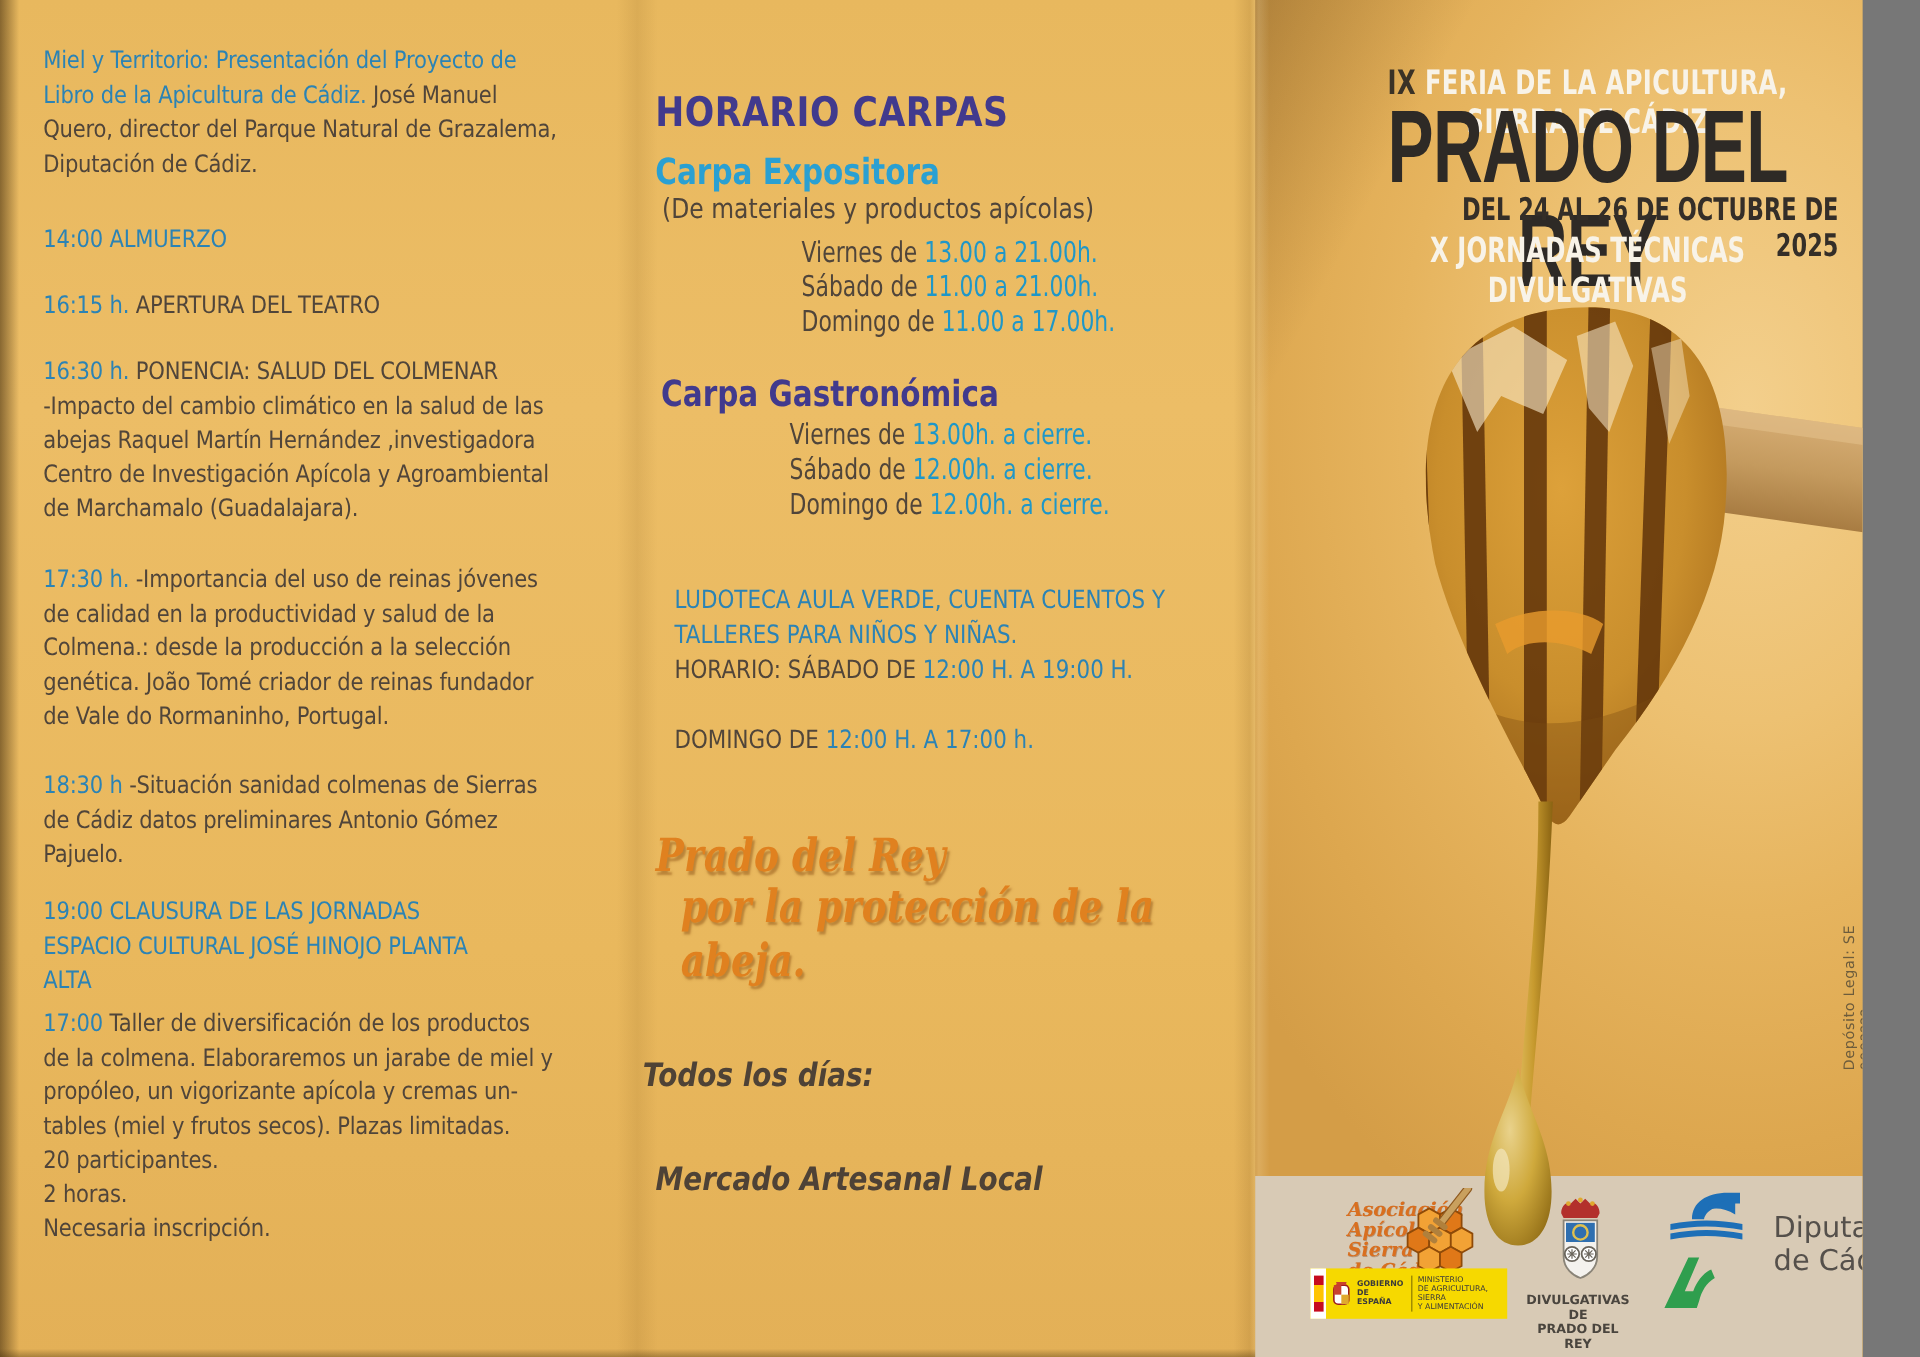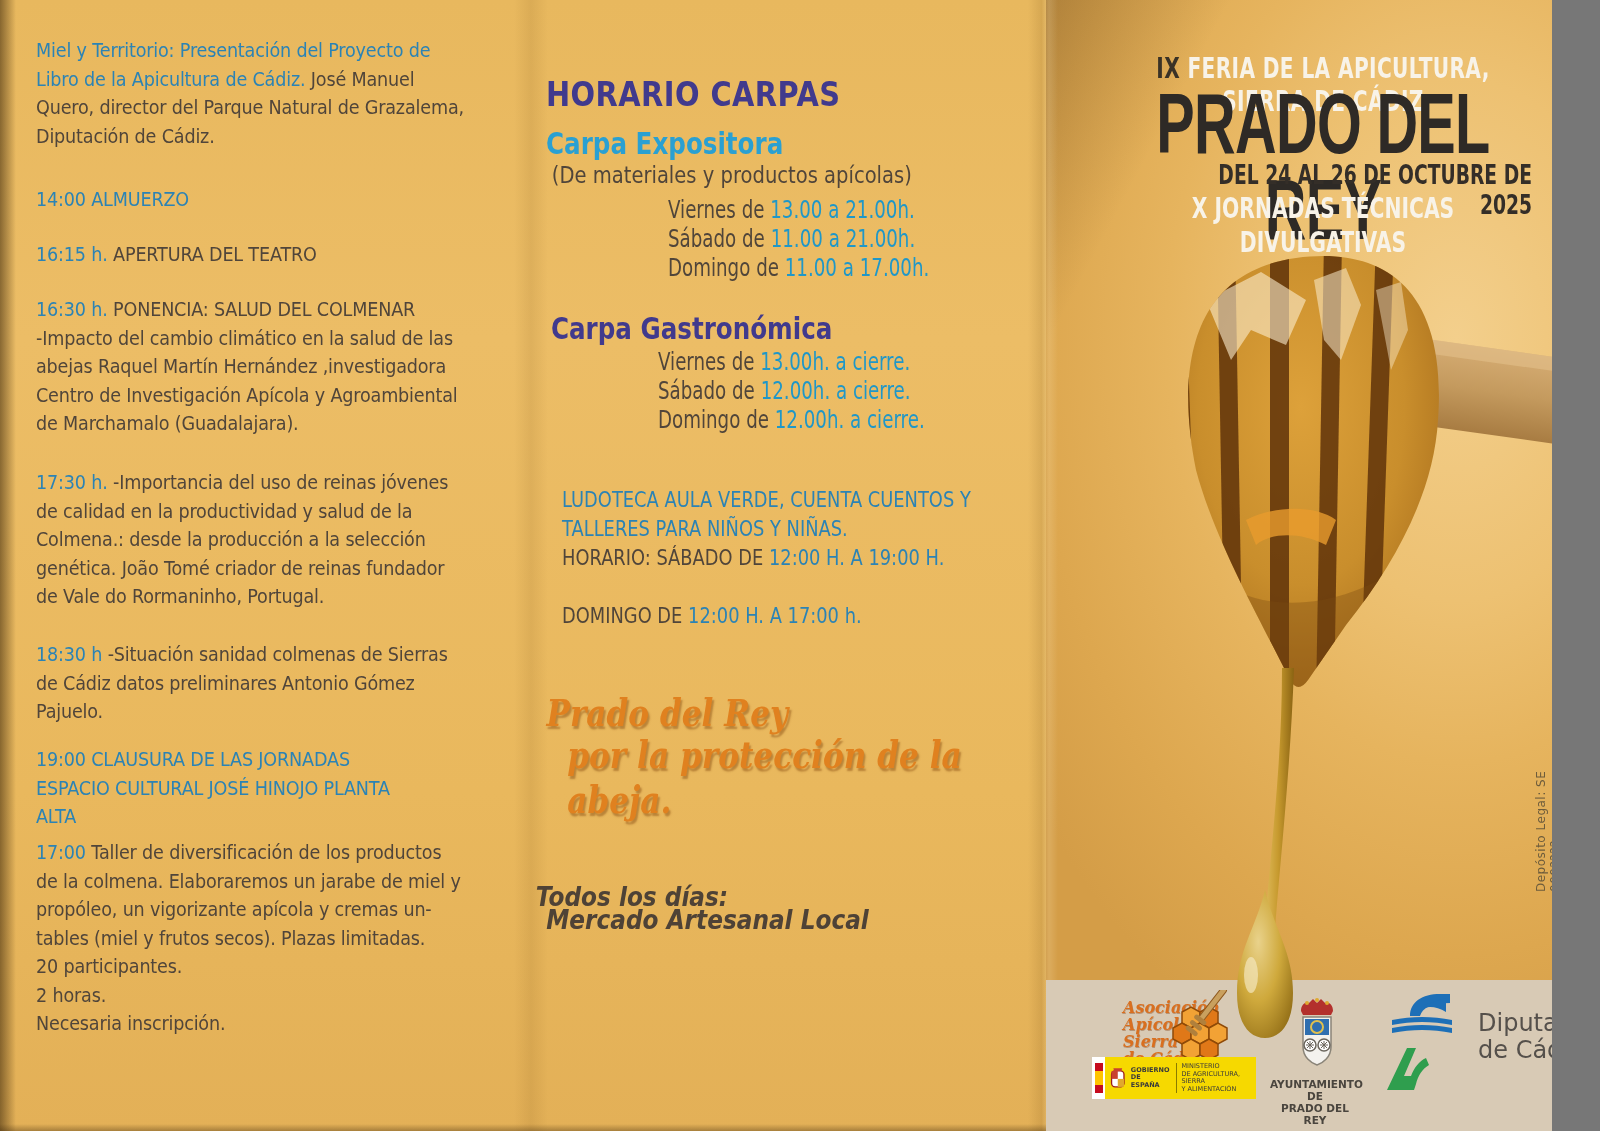--- a/index.html
+++ b/index.html
@@ -125,21 +125,21 @@
 
     <p class="abs ludo hl" style="left:562px;top:486px">LUDOTECA AULA VERDE, CUENTA CUENTOS Y
 TALLERES PARA NIÑOS Y NIÑAS.</p>
     <p class="abs ludo" style="left:562px;top:544px"><span class="dark">HORARIO: SÁBADO DE </span><span class="hl">12:00 H. A 19:00 H.</span></p>
     <p class="abs ludo" style="left:562px;top:602px"><span class="dark">DOMINGO DE </span><span class="hl">12:00 H. A 17:00 h.</span></p>
 
     <p class="abs mid-center" style="top:690px"><span class="scale slogan" style="transform:scaleX(.82)">Prado del  Rey</span></p>
     <p class="abs mid-center" style="top:732px"><span class="scale slogan" style="transform:scaleX(.82)">por la protección de la abeja.</span></p>
 
     <p class="abs mid-center" style="top:881px"><span class="scale todos" style="transform:scaleX(.86)">Todos los días:</span></p>
-    <p class="abs mid-center" style="top:904px"><span class="scale todos" style="transform:scaleX(.86)">Mercado Artesanal Local</span></p>
+    <p class="abs mid-center" style="top:968px"><span class="scale todos" style="transform:scaleX(.86)">Mercado Artesanal Local</span></p>
   </section>
 
   <div class="abs panel-right"></div>
 
   <svg class="abs" style="left:1046px;top:0;z-index:2" width="554" height="1131" viewBox="0 0 554 1131">
     <defs>
       <linearGradient id="gHandle" x1="0" y1="0" x2="0" y2="1">
         <stop offset="0" stop-color="#d6ad74"></stop>
           <stop offset=".5" stop-color="#c49a5e"></stop>
           <stop offset="1" stop-color="#a87c42"></stop>
@@ -249,21 +249,21 @@
       <circle cx="24" cy="5" r="2" fill="#e0a92e"></circle>
       <circle cx="34" cy="8" r="2" fill="#e0a92e"></circle>
     <path d="M10,22 h28 v30 c0,10 -8,16 -14,18 c-6,-2 -14,-8 -14,-18 Z" fill="#f4f2ee" stroke="#8a8478" stroke-width="1.5"></path>
     <rect x="12" y="24" width="24" height="16" fill="#2f6fb0"></rect>
     <circle cx="24" cy="32" r="6" fill="none" stroke="#e0c04e" stroke-width="2"></circle>
     <circle cx="17" cy="50" r="6" fill="#fff" stroke="#6a655c" stroke-width="1.5"></circle>
     <circle cx="31" cy="50" r="6" fill="#fff" stroke="#6a655c" stroke-width="1.5"></circle>
     <path d="M13,50 h8 M17,46 v8 M14,47 l6,6 M20,47 l-6,6" stroke="#6a655c" stroke-width="1"></path>
     <path d="M27,50 h8 M31,46 v8 M28,47 l6,6 M34,47 l-6,6" stroke="#6a655c" stroke-width="1"></path>
   </svg>
-  <p class="abs ayto-label" style="z-index:6;margin:0">AYUNTAMIENTO DE
+  <p class="abs ayto-label" style="z-index:6;margin:0">DIVULGATIVAS DE
 PRADO DEL REY</p>
 
   <svg class="abs" style="left:1388px;top:990px;z-index:6" width="66" height="50" viewBox="0 0 66 50">
     <path d="M22,26 C22,12 34,4 52,4 L62,4 L62,13 C44,13 34,18 32,26 Z" fill="#1d6fb7"></path>
     <path d="M36,15 L58,8 L58,22 C50,17 42,16 36,18 Z" fill="#1d6fb7"></path>
     <path d="M4,30 C24,26 44,26 64,30 L64,35 C44,31 24,31 4,35 Z" fill="#1d6fb7"></path>
     <path d="M4,38 C24,34 44,34 64,38 L64,43 C44,39 24,39 4,43 Z" fill="#1d6fb7"></path>
   </svg>
   <p class="abs dip-label" style="z-index:6;margin:16px">Diputación
 de Cádiz</p>

